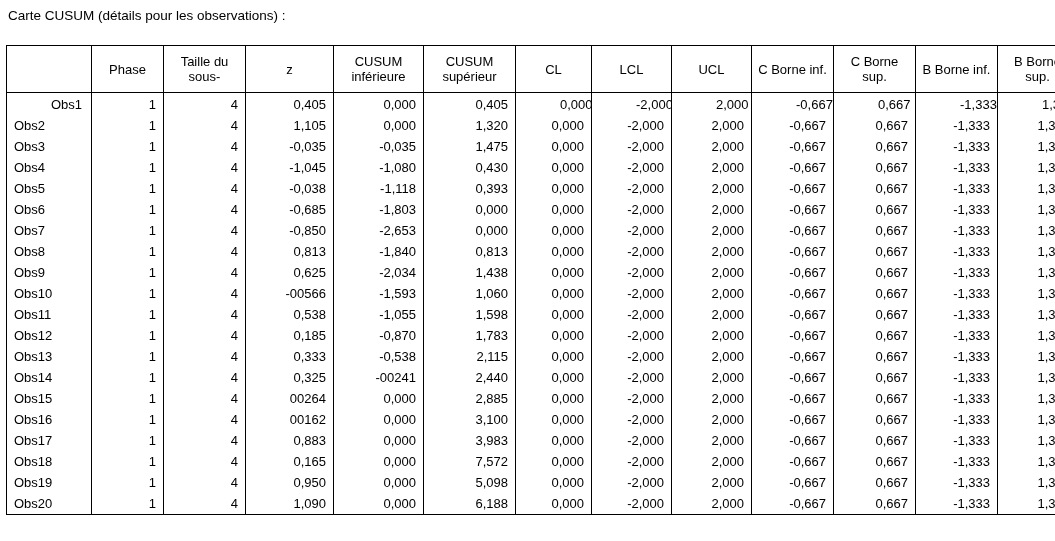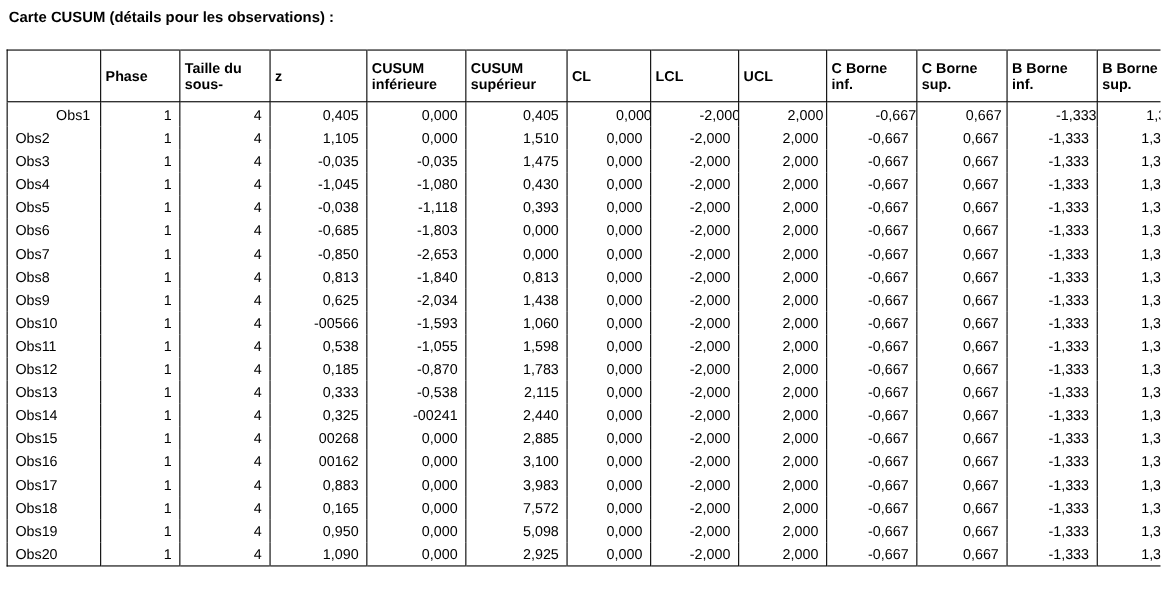--- a/index.html
+++ b/index.html
@@ -15,21 +15,21 @@
     color: #000000;
     overflow: hidden;
   }
   .page {
     position: relative;
     width: 1055px;
     height: 541px;
     box-sizing: border-box;
   }
   .title {
-    font-weight: bold;
+    font-weight: normal;
     font-size: 13.5px;
     padding: 8px 0 0 8px;
     white-space: nowrap;
   }
   .table-wrap {
     position: absolute;
     left: 6px;
     top: 45px;
     width: 1043px;
   }
@@ -47,26 +47,25 @@
     padding: 0 6px;
     font-weight: normal;
     font-size: 13px;
     line-height: 15px;
     height: 21px;
     vertical-align: middle;
     white-space: normal;
     overflow: hidden;
   }
   table.cusum thead th {
-    text-align: left;
+    text-align: center;
     height: 46px;
     vertical-align: middle;
     border-bottom: 1px solid #000000;
     padding: 0 4px;
-    font-weight: bold;
   }
   table.cusum thead th.corner {
     border-left: none;
   }
   table.cusum tbody td.rowlabel {
     text-align: left;
     border-left: none;
     padding-left: 7px;
   }
   table.cusum tbody td.num {
@@ -148,21 +147,21 @@
             <td class="num">0,667</td>
             <td class="num">-1,333</td>
             <td class="num">1,333</td>
           </tr>
           <tr>
             <td class="rowlabel">Obs2</td>
             <td class="num">1</td>
             <td class="num">4</td>
             <td class="num">1,105</td>
             <td class="num">0,000</td>
-            <td class="num">1,510</td>
+            <td class="num">1,320</td>
             <td class="num">0,000</td>
             <td class="num">-2,000</td>
             <td class="num">2,000</td>
             <td class="num">-0,667</td>
             <td class="num">0,667</td>
             <td class="num">-1,333</td>
             <td class="num">1,333</td>
           </tr>
           <tr>
             <td class="rowlabel">Obs3</td>
@@ -341,21 +340,21 @@
             <td class="num">2,000</td>
             <td class="num">-0,667</td>
             <td class="num">0,667</td>
             <td class="num">-1,333</td>
             <td class="num">1,333</td>
           </tr>
           <tr>
             <td class="rowlabel">Obs15</td>
             <td class="num">1</td>
             <td class="num">4</td>
-            <td class="num">00268</td>
+            <td class="num">00264</td>
             <td class="num">0,000</td>
             <td class="num">2,885</td>
             <td class="num">0,000</td>
             <td class="num">-2,000</td>
             <td class="num">2,000</td>
             <td class="num">-0,667</td>
             <td class="num">0,667</td>
             <td class="num">-1,333</td>
             <td class="num">1,333</td>
           </tr>
@@ -418,21 +417,21 @@
             <td class="num">0,667</td>
             <td class="num">-1,333</td>
             <td class="num">1,333</td>
           </tr>
           <tr>
             <td class="rowlabel">Obs20</td>
             <td class="num">1</td>
             <td class="num">4</td>
             <td class="num">1,090</td>
             <td class="num">0,000</td>
-            <td class="num">2,925</td>
+            <td class="num">6,188</td>
             <td class="num">0,000</td>
             <td class="num">-2,000</td>
             <td class="num">2,000</td>
             <td class="num">-0,667</td>
             <td class="num">0,667</td>
             <td class="num">-1,333</td>
             <td class="num">1,333</td>
           </tr>
         </tbody>
     </table>

